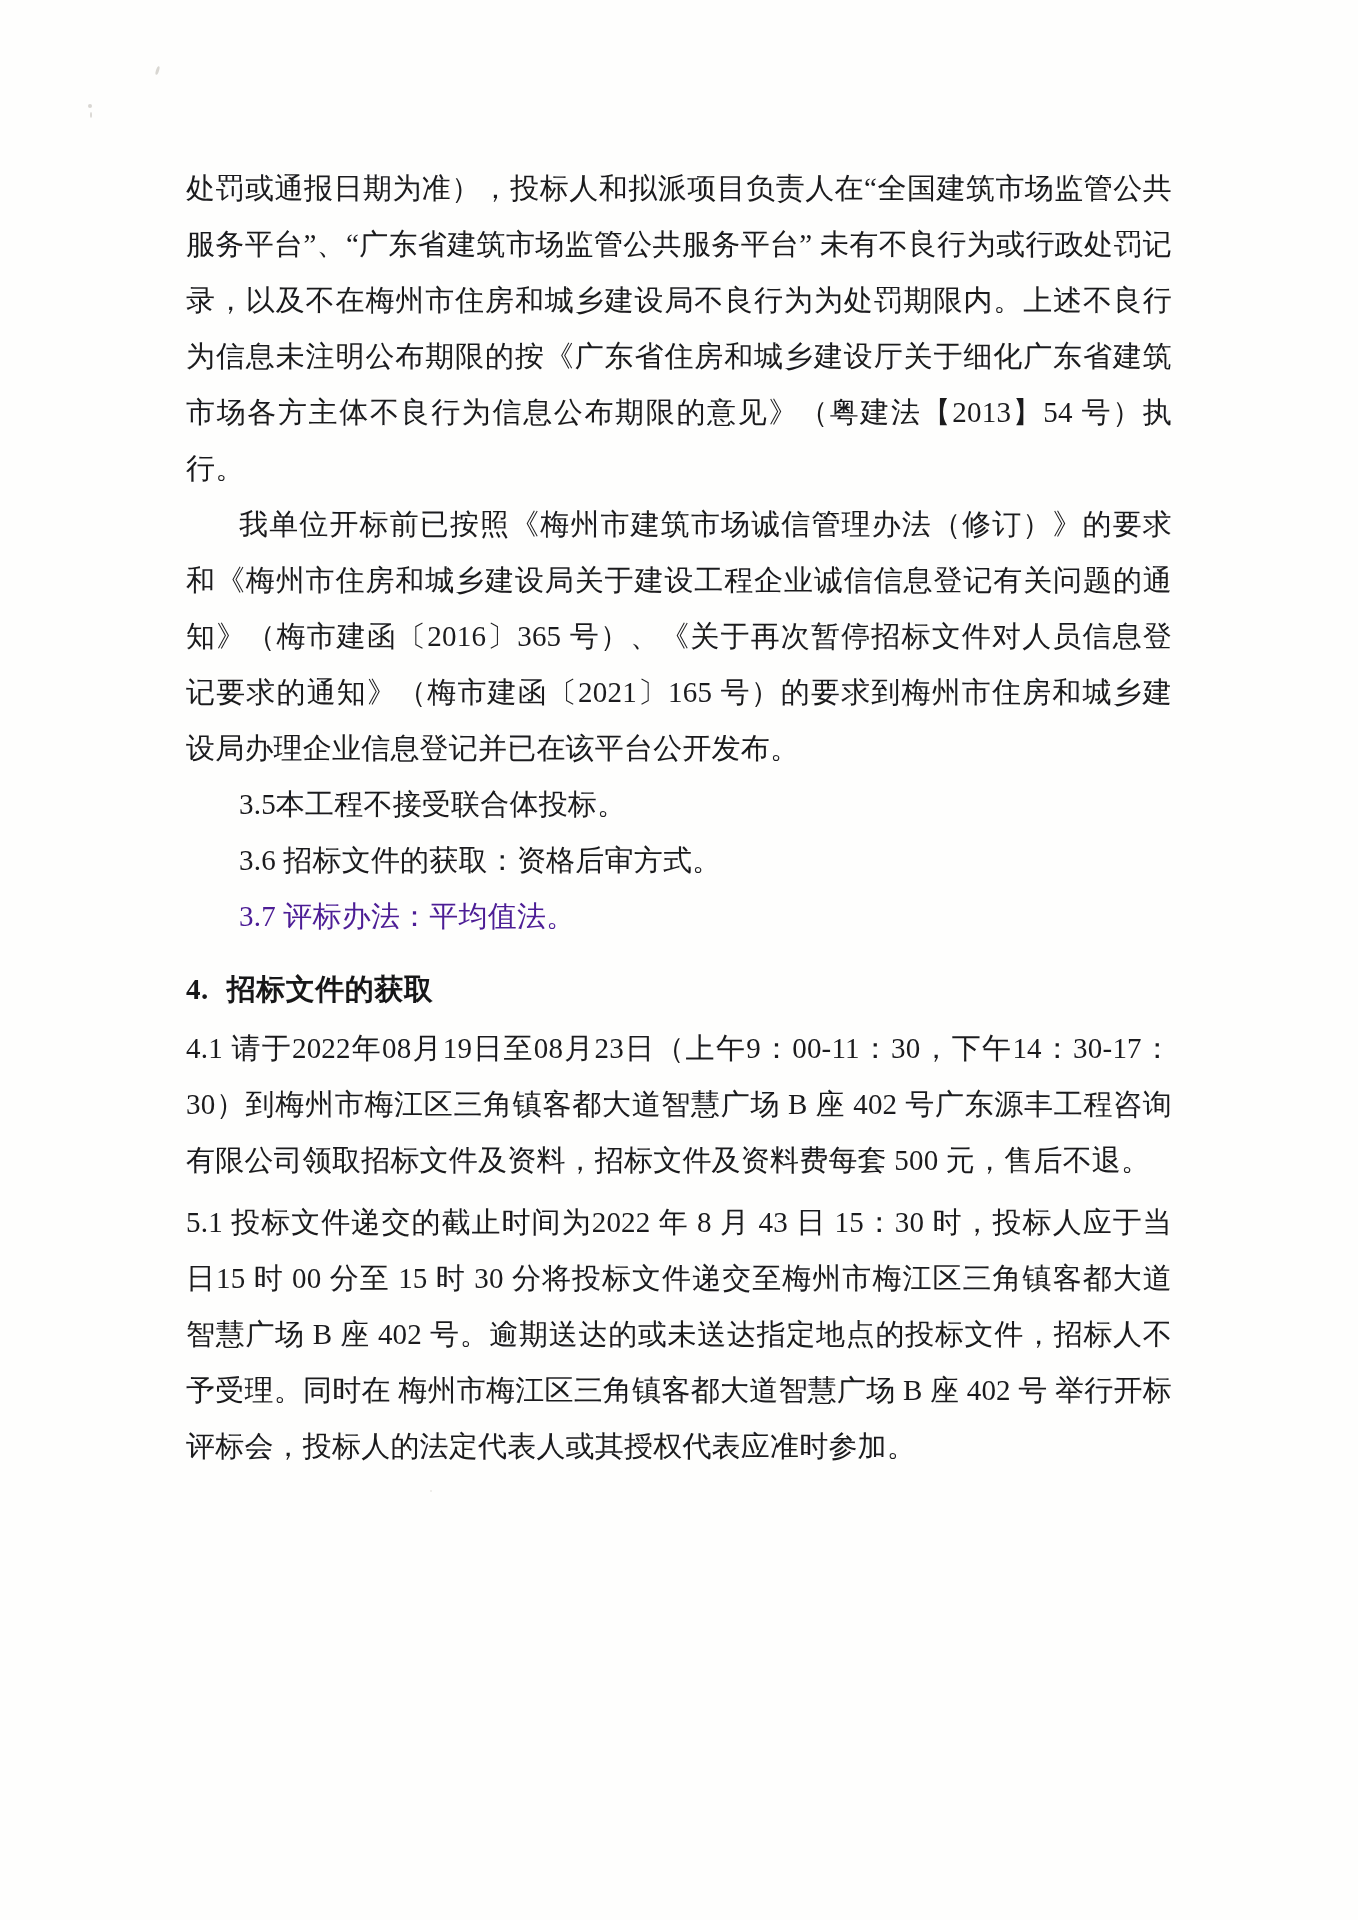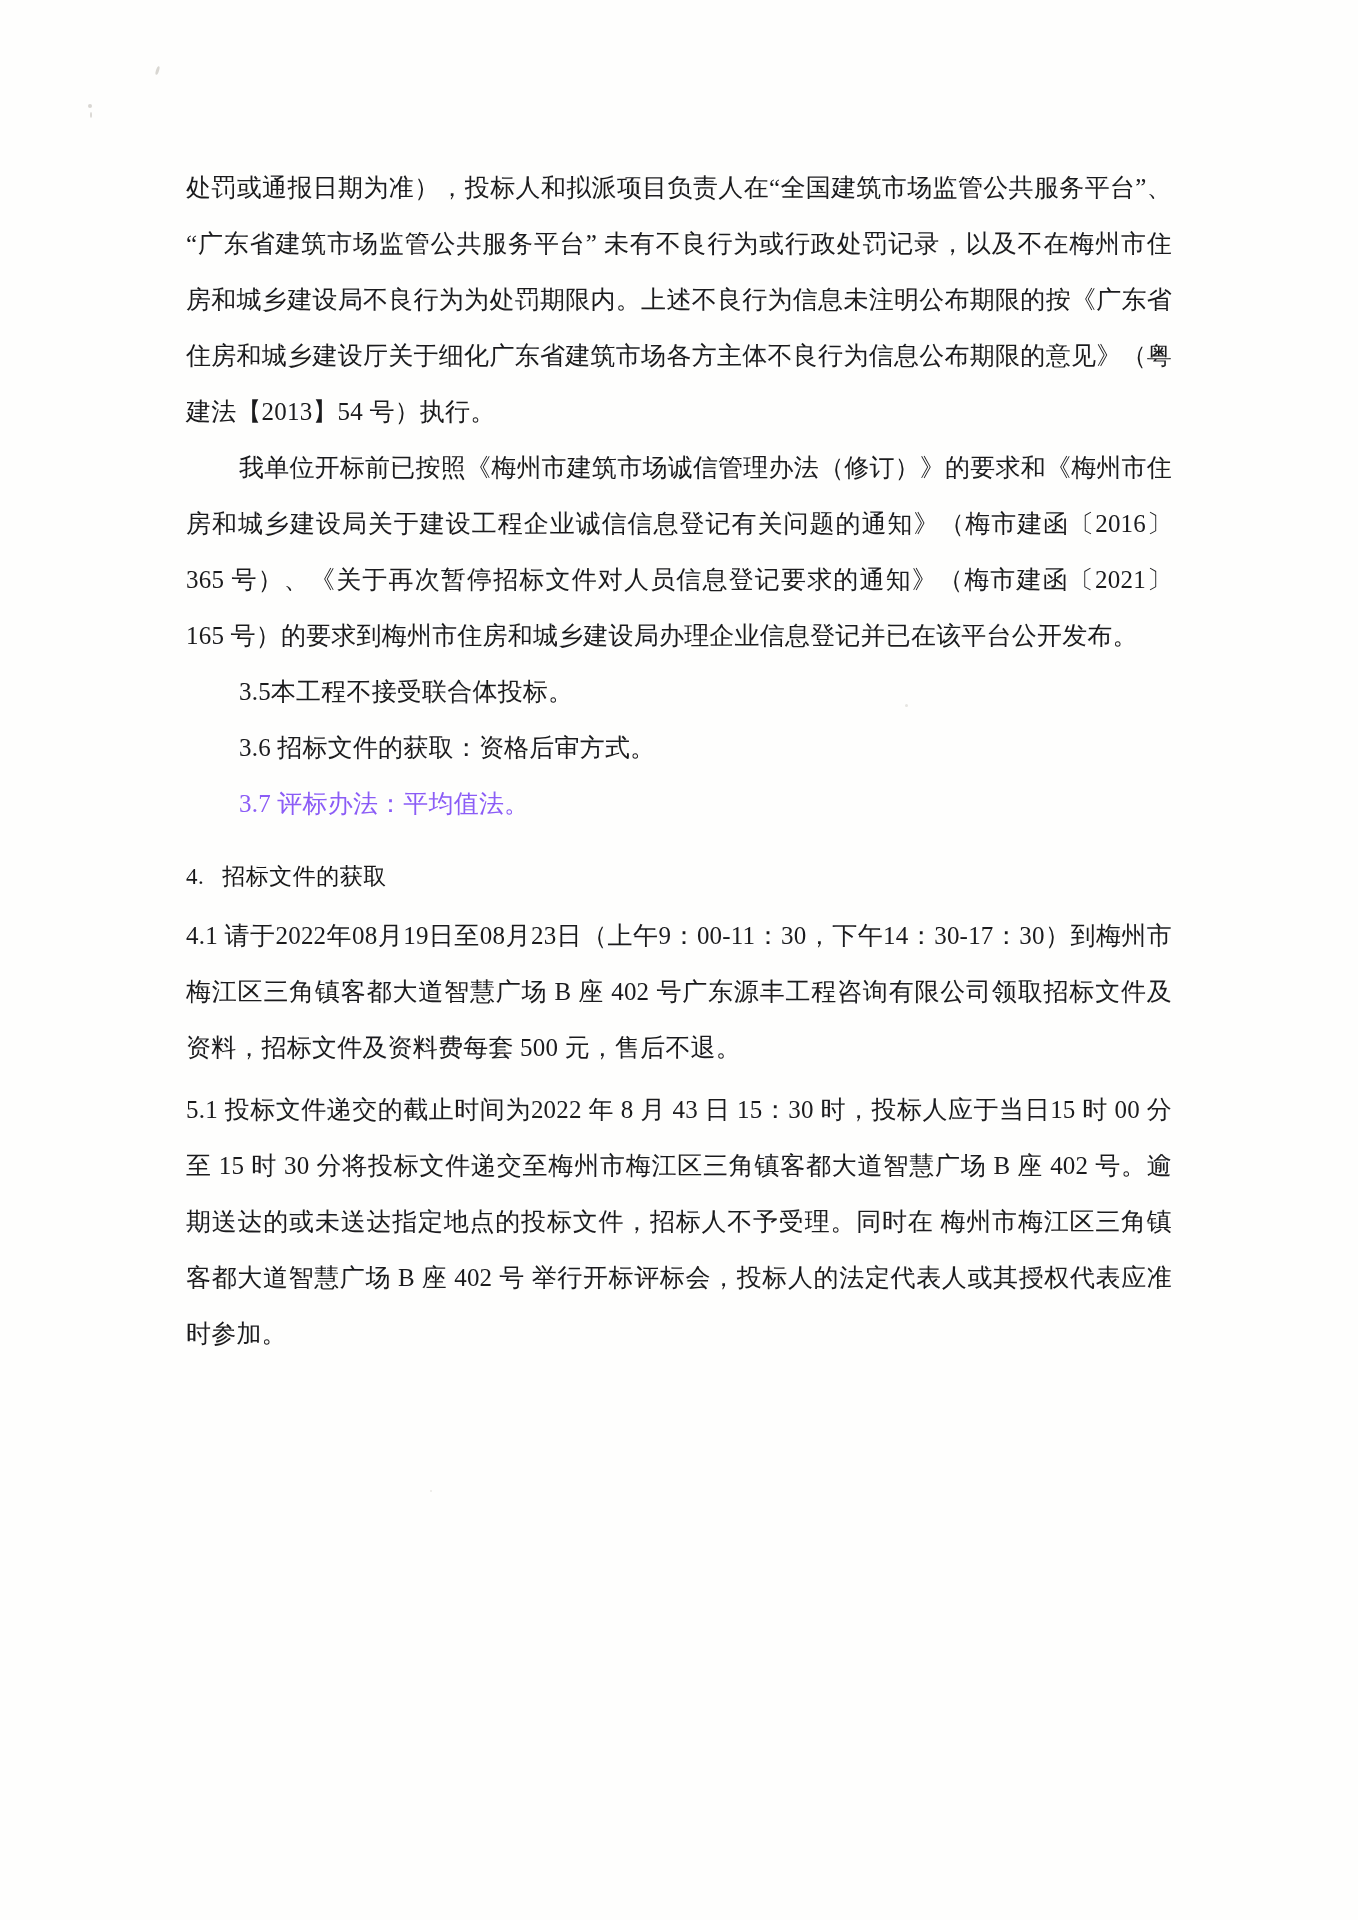--- a/index.html
+++ b/index.html
@@ -35,42 +35,42 @@
 
   .content {
     position: absolute;
     left: 186px;
     top: 160px;
     width: 986px;
   }
 
   p {
     margin: 0;
-    font-size: 25px;
+    font-size: 29px;
     line-height: 56px;
     text-align: justify;
     text-justify: inter-ideograph;
     letter-spacing: 0.2px;
     color: #1b1b1d;
   }
   p.indent { text-indent: 53px; }
 
   h2 {
     margin: 0;
-    font-size: 23px;
+    font-size: 29px;
     line-height: 62px;
-    font-weight: normal;
+    font-weight: bold;
     letter-spacing: 0.5px;
     color: #171718;
   }
   h2 .num { margin-right: 18px; }
 
   .u { text-underline-offset: 5px; text-decoration-thickness: 1.2px; }
   .b { font-weight: bold; }
-  .faded { color: #8b5cf6; font-family: Liberation Serif, serif; }
+  .faded { color: #4c1d95; font-family: Liberation Serif, serif; }
 
   .gap-sm { height: 6px; }
   .gap-md { height: 14px; }
 
   .block { margin: 0; }
 </style>
 </head>
 <body>
 
 <div class="page">

